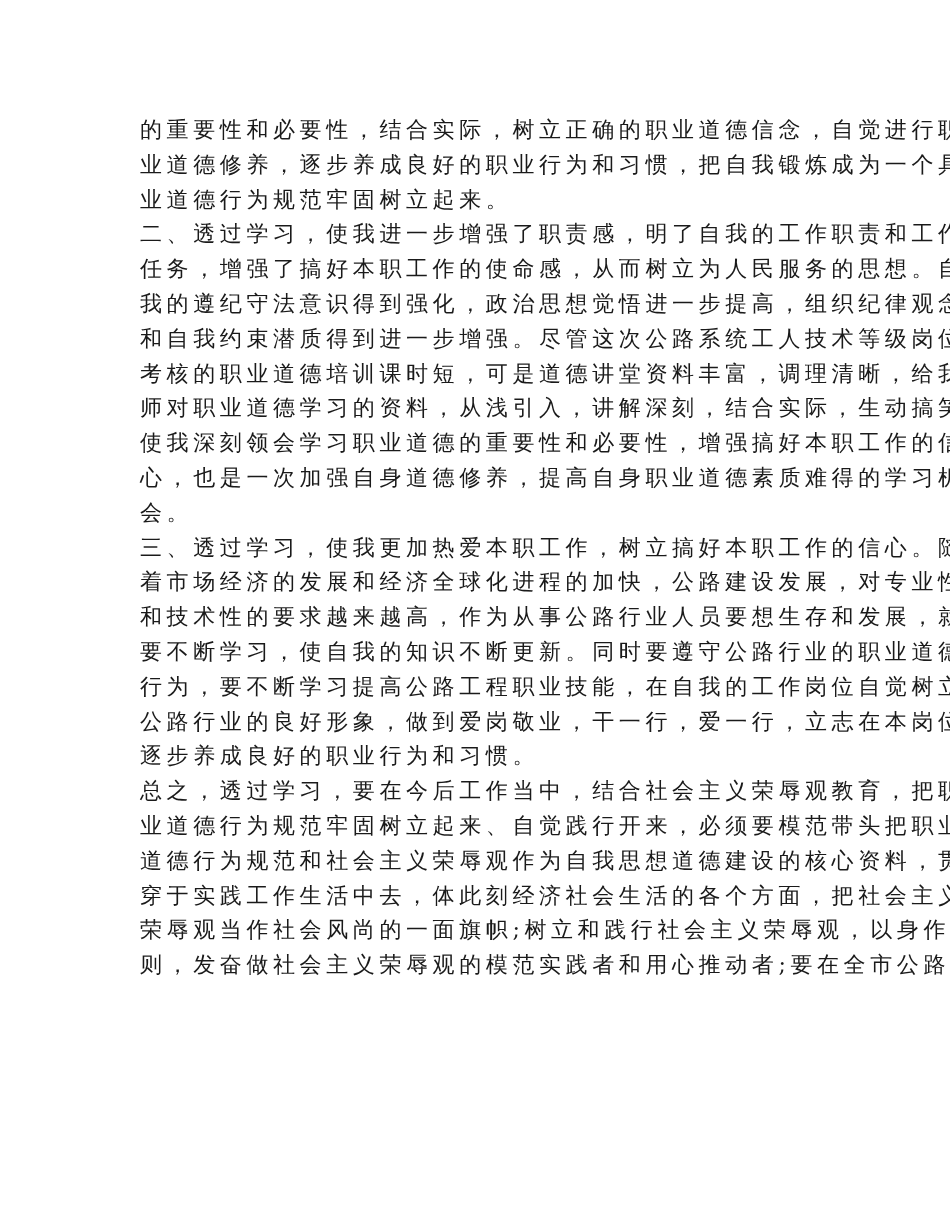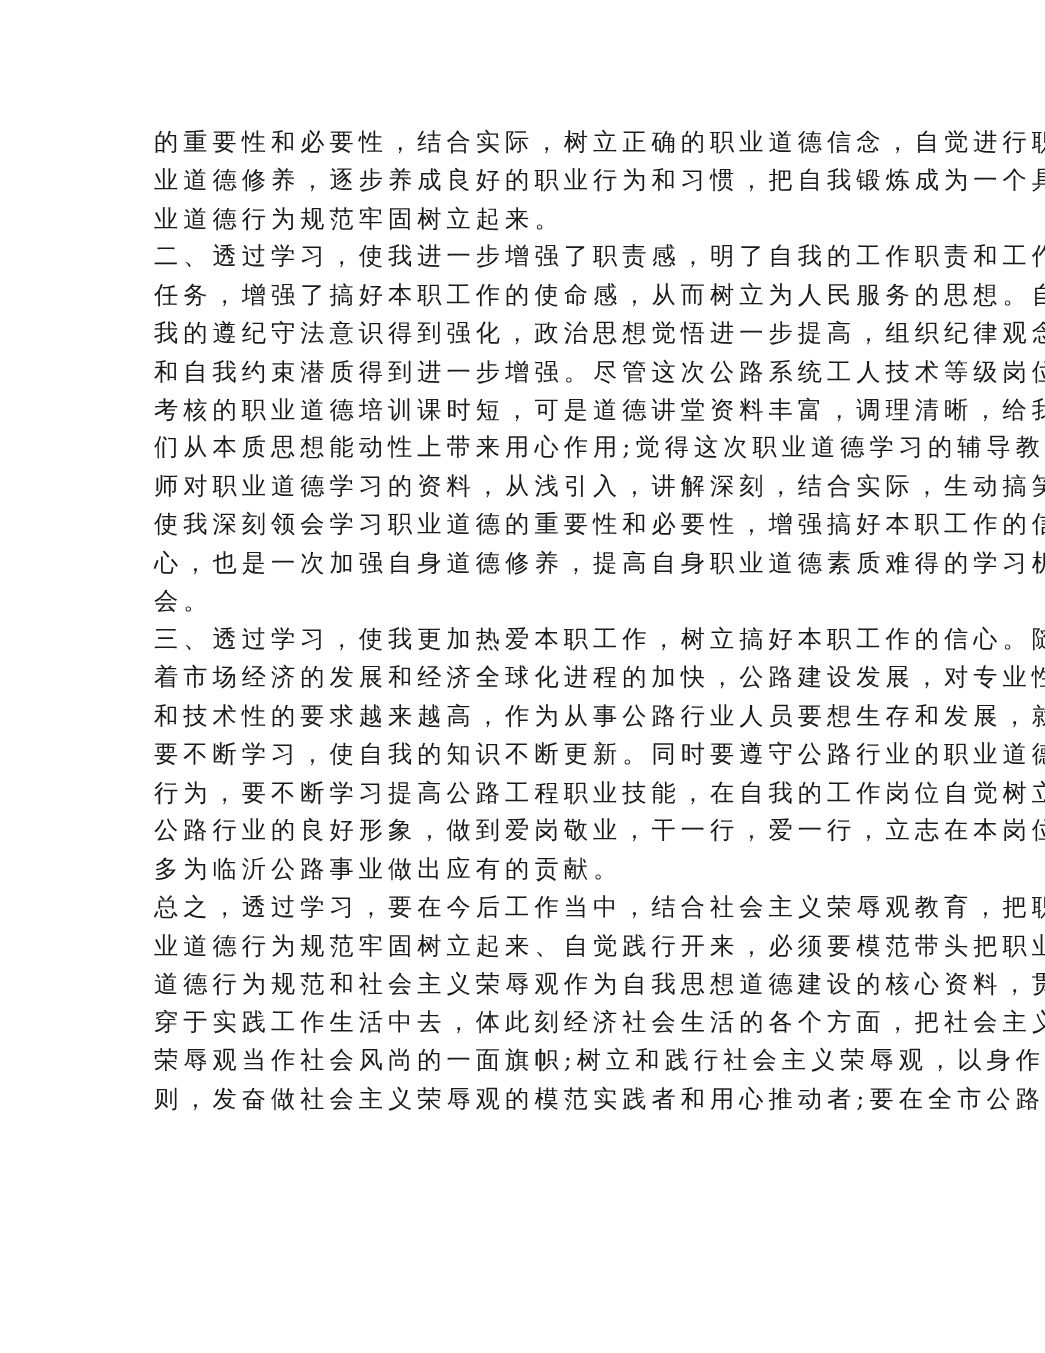--- a/index.html
+++ b/index.html
@@ -21,31 +21,30 @@
 
 <div class="page">
   <div class="line">的重要性和必要性，结合实际，树立正确的职业道德信念，自觉进行职</div>
   <div class="line">业道德修养，逐步养成良好的职业行为和习惯，把自我锻炼成为一个具</div>
   <div class="line">业道德行为规范牢固树立起来。</div>
   <div class="line">二、透过学习，使我进一步增强了职责感，明了自我的工作职责和工作</div>
   <div class="line">任务，增强了搞好本职工作的使命感，从而树立为人民服务的思想。自</div>
   <div class="line">我的遵纪守法意识得到强化，政治思想觉悟进一步提高，组织纪律观念</div>
   <div class="line">和自我约束潜质得到进一步增强。尽管这次公路系统工人技术等级岗位</div>
   <div class="line">考核的职业道德培训课时短，可是道德讲堂资料丰富，调理清晰，给我</div>
-  <div class="line">们从本质思想能动性上带来用心作用;觉得这次职业道德学习的辅导教</div>
   <div class="line">师对职业道德学习的资料，从浅引入，讲解深刻，结合实际，生动搞笑，</div>
   <div class="line">使我深刻领会学习职业道德的重要性和必要性，增强搞好本职工作的信</div>
   <div class="line">心，也是一次加强自身道德修养，提高自身职业道德素质难得的学习机</div>
   <div class="line">会。</div>
   <div class="line">三、透过学习，使我更加热爱本职工作，树立搞好本职工作的信心。随</div>
   <div class="line">着市场经济的发展和经济全球化进程的加快，公路建设发展，对专业性</div>
   <div class="line">和技术性的要求越来越高，作为从事公路行业人员要想生存和发展，就</div>
   <div class="line">要不断学习，使自我的知识不断更新。同时要遵守公路行业的职业道德</div>
   <div class="line">行为，要不断学习提高公路工程职业技能，在自我的工作岗位自觉树立</div>
   <div class="line">公路行业的良好形象，做到爱岗敬业，干一行，爱一行，立志在本岗位</div>
-  <div class="line">多为临沂公路事业做出应有的贡献。</div>
+  <div class="line">逐步养成良好的职业行为和习惯。</div>
   <div class="line">总之，透过学习，要在今后工作当中，结合社会主义荣辱观教育，把职</div>
   <div class="line">业道德行为规范牢固树立起来、自觉践行开来，必须要模范带头把职业</div>
   <div class="line">道德行为规范和社会主义荣辱观作为自我思想道德建设的核心资料，贯</div>
   <div class="line">穿于实践工作生活中去，体此刻经济社会生活的各个方面，把社会主义</div>
   <div class="line">荣辱观当作社会风尚的一面旗帜;树立和践行社会主义荣辱观，以身作</div>
   <div class="line">则，发奋做社会主义荣辱观的模范实践者和用心推动者;要在全市公路</div>
 </div>
 
 </body></html>

